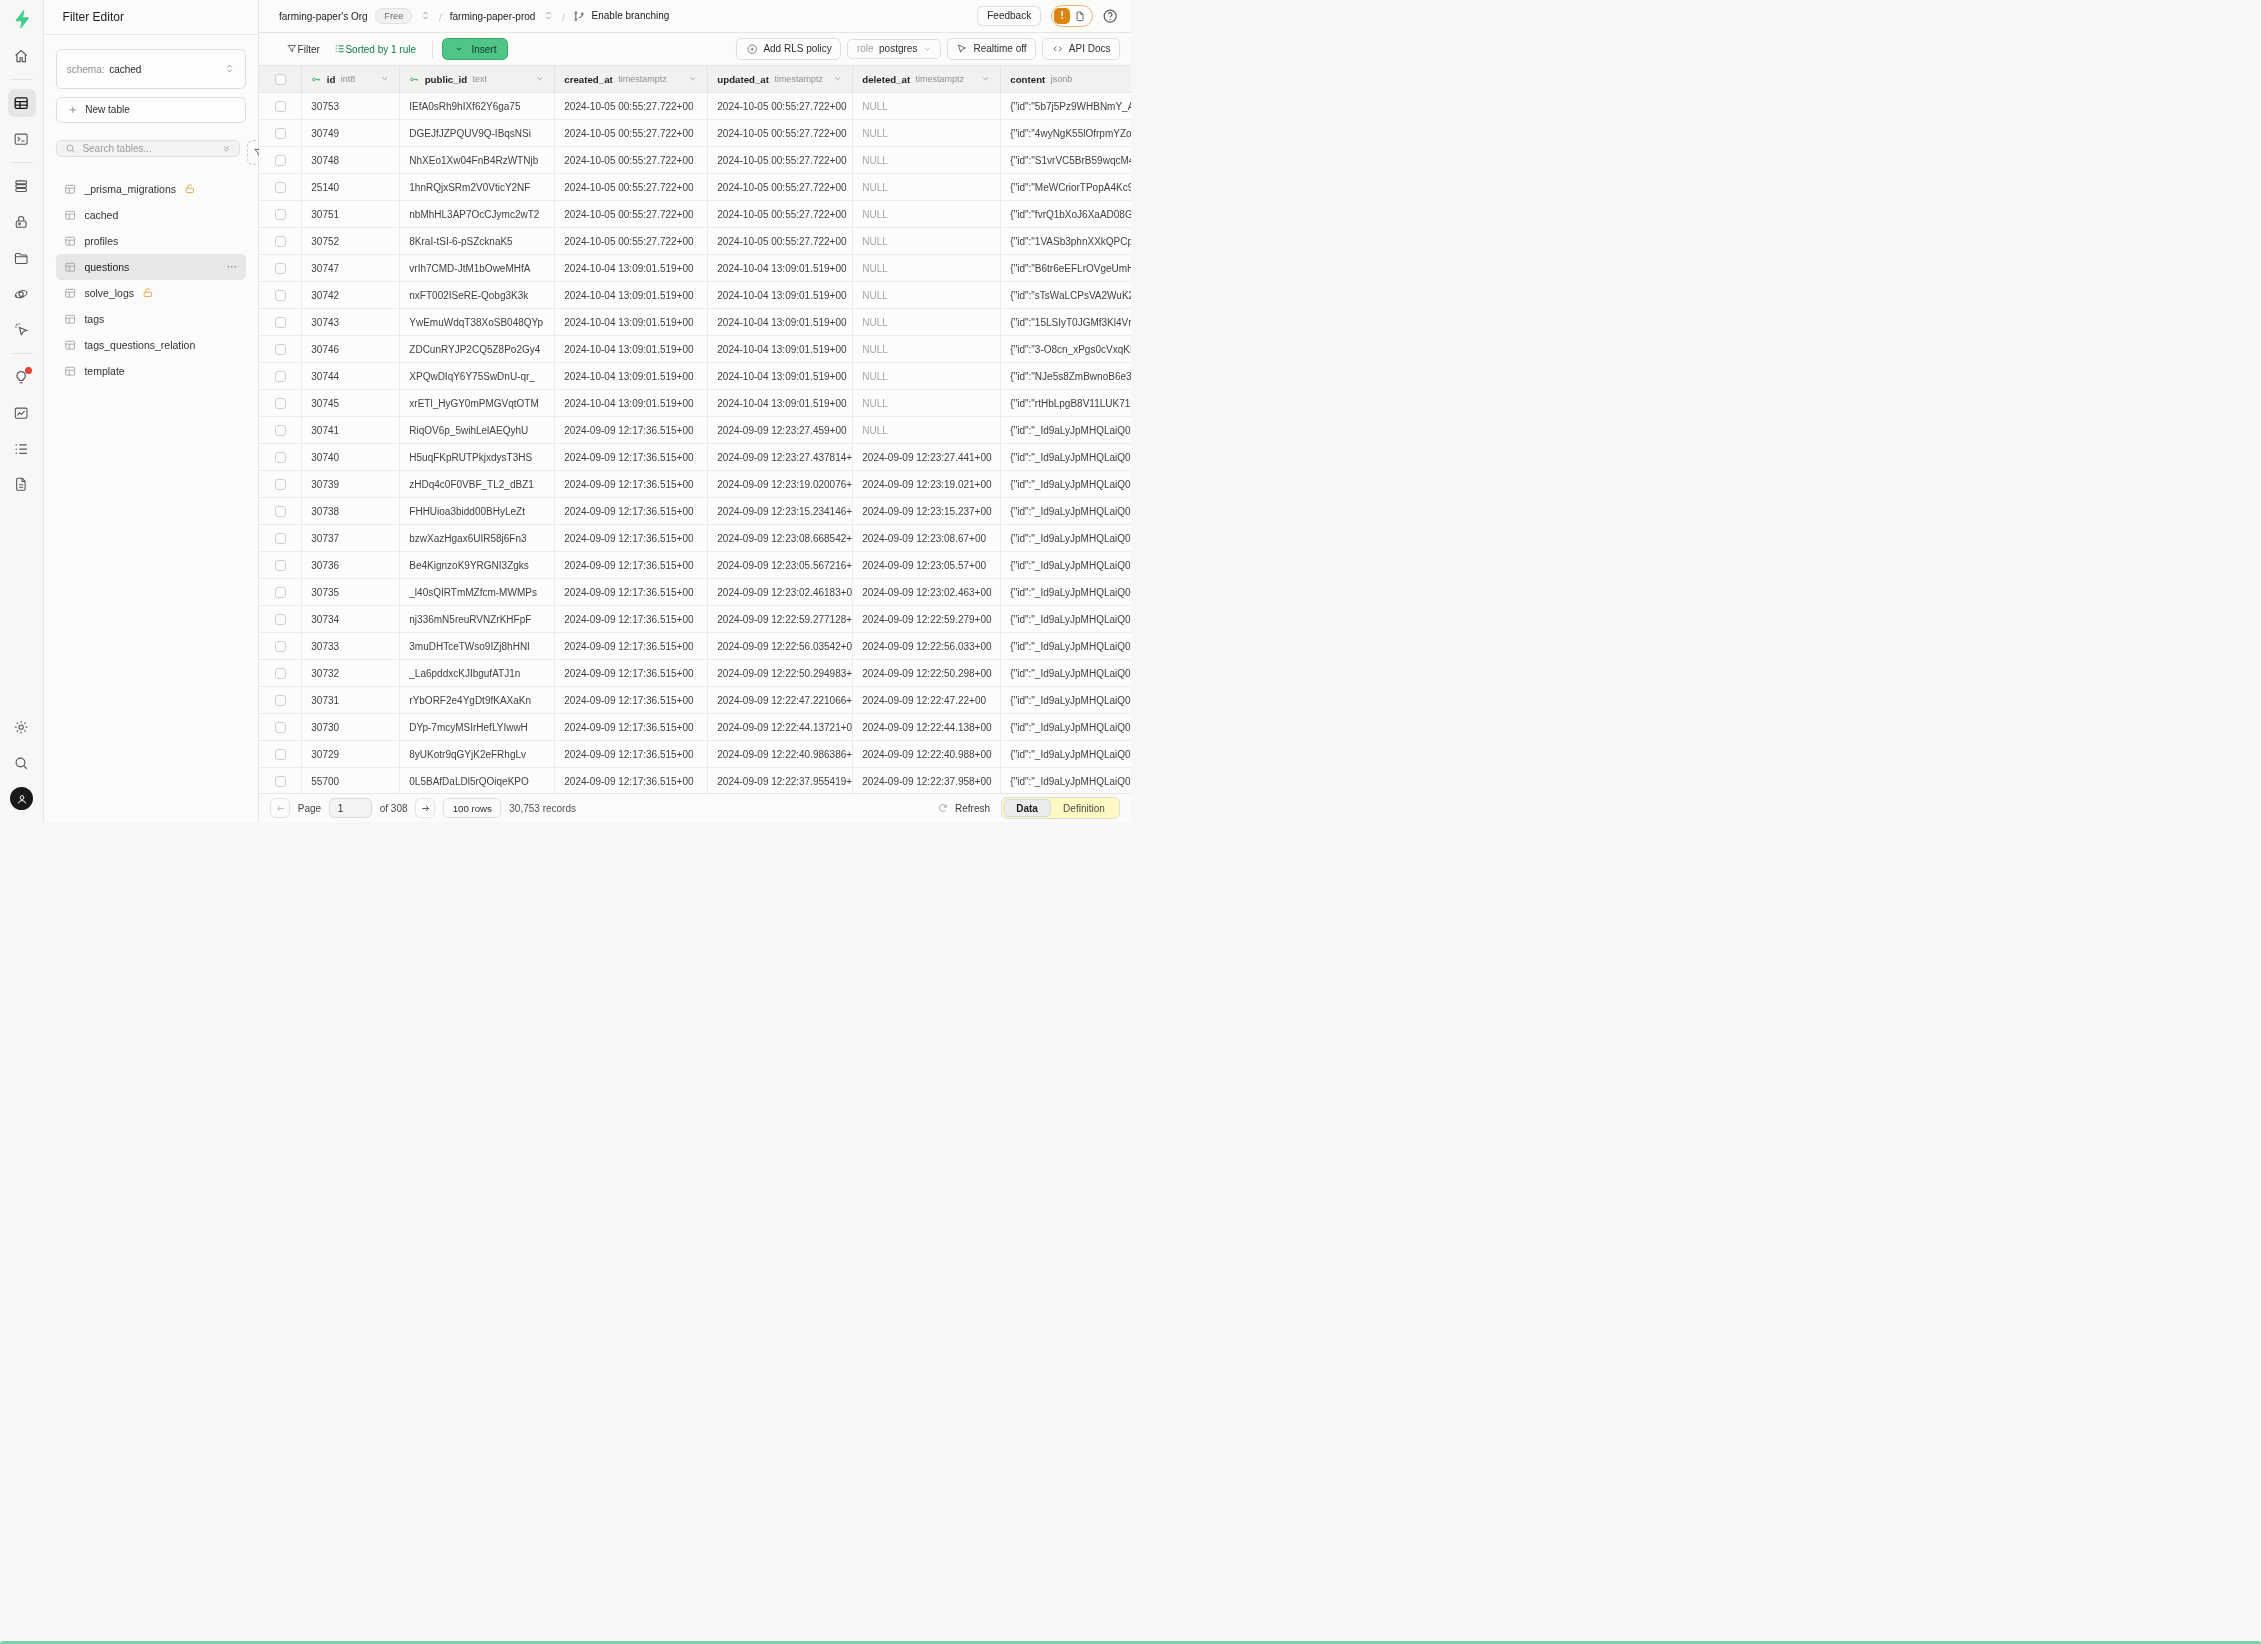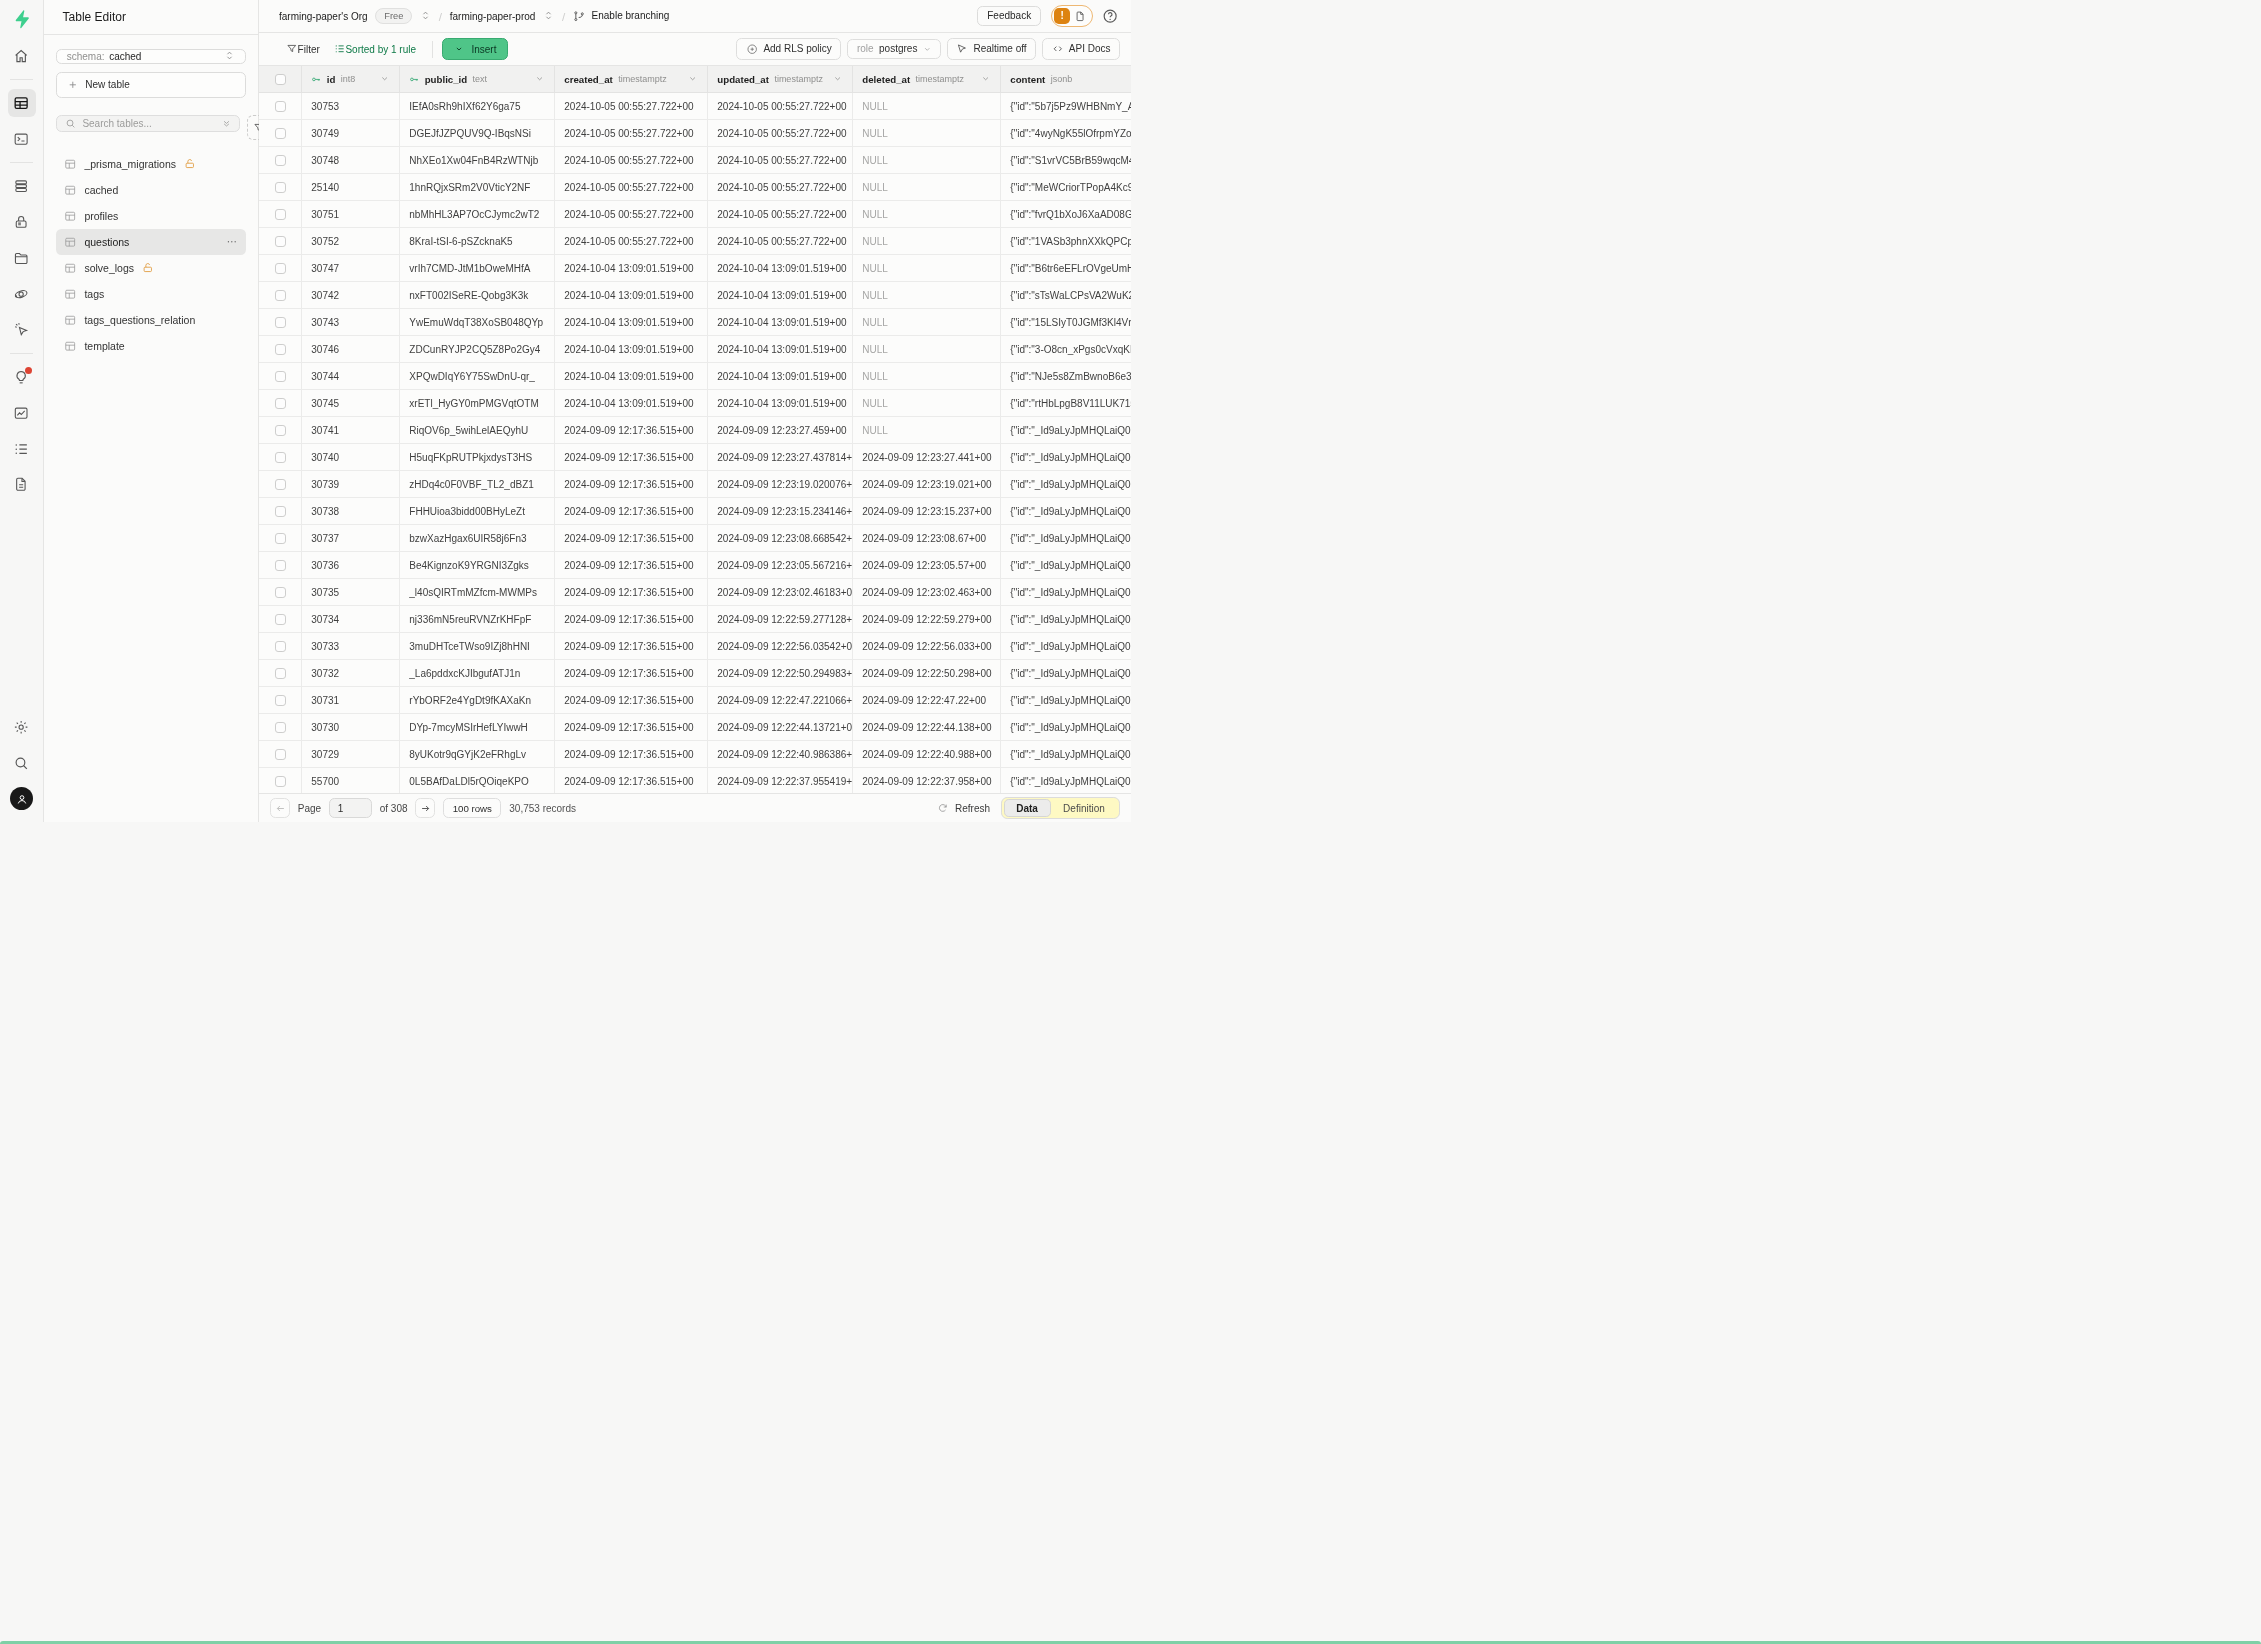--- a/index.html
+++ b/index.html
@@ -20,21 +20,21 @@
   .rail-div { width:23px; height:0.8px; background:#e3e3e2; margin:1.6px 0 9.3px; }
   .rail-bottom { margin-top:auto; display:flex; flex-direction:column; align-items:center; }
   .red-dot { position:absolute; top:3.9px; right:3.9px; width:7px; height:7px; border-radius:50%; background:#dd4433; }
   .avatar { width:23px; height:23px; border-radius:50%; background:#191919; display:flex; align-items:center; justify-content:center; }
 
   
   .sidebar { width:215px; flex:none; background:#fbfbfa; border-right:0.8px solid #e5e5e4; display:flex; flex-direction:column; }
   .sidebar-header { height:35px; flex:none; border-bottom:0.8px solid #e5e5e4; display:flex; align-items:center;
                     padding:0 18.6px; font-size:12px; font-weight:500; color:#1c1c1c; }
   .sidebar-body { padding:14px 12.4px; }
-  .select-box { height:15px; border:0.8px solid #dcdcdb; border-radius:5.4px; background:#fdfdfc;
+  .select-box { height:40px; border:0.8px solid #dcdcdb; border-radius:5.4px; background:#fdfdfc;
                 display:flex; align-items:center; padding:0 9.3px; font-size:10px; margin-bottom:7.8px; cursor:pointer;justify-content:flex-end; }
   .select-box .lbl { color:#8f8f8e; margin-right:4.7px; }
   .select-box .val { color:#262626; }
   .mla { margin-left:auto; }
   .new-table-btn { width:100%; height:26.4px; border:0.8px solid #dcdcdb; border-radius:5.4px; background:#fdfdfc;
                    display:flex; align-items:center; gap:7px; padding:0 9.3px; font-size:10px; color:#2e2e2e; margin-bottom:17px; cursor:pointer; }
   .search-row { display:flex; gap:6.2px; margin-bottom:11px; }
   .search-box { flex:1; height:17px; border:0.8px solid #dedede; background:#f3f3f2; border-radius:5.4px;
                 display:flex; align-items:center; gap:6.2px; padding:0 7.8px; }
   .search-box input { border:none; background:transparent; outline:none; flex:1; min-width:0; font-size:10px; color:#444;
@@ -229,21 +229,21 @@
           <svg viewBox="0 0 24 24" width="14" height="14" fill="none" stroke="#ffffff" stroke-width="1.7">
               <circle cx="12" cy="9.6" r="3.2"></circle>
               <path d="M5.6 19.6a6.6 6.6 0 0 1 12.8 0"></path>
             </svg>
         </span>
       </button>
     </div>
   </nav>
 
   <aside class="sidebar">
-    <div class="sidebar-header">Table Editor</div>
+    <div class="sidebar-header">Filter Editor</div>
     <div class="sidebar-body">
       <div class="select-box">
         <span class="lbl">schema:</span>
         <span class="val">cached</span>
         <span class="mla">
           <svg viewBox="0 0 24 24" width="11" height="11" fill="none" stroke="#8a8a8a" stroke-width="2">
               <path d="M7.5 9.2 12 4.7l4.5 4.5M7.5 14.8 12 19.3l4.5-4.5"></path>
             </svg>
         </span>
       </div>

